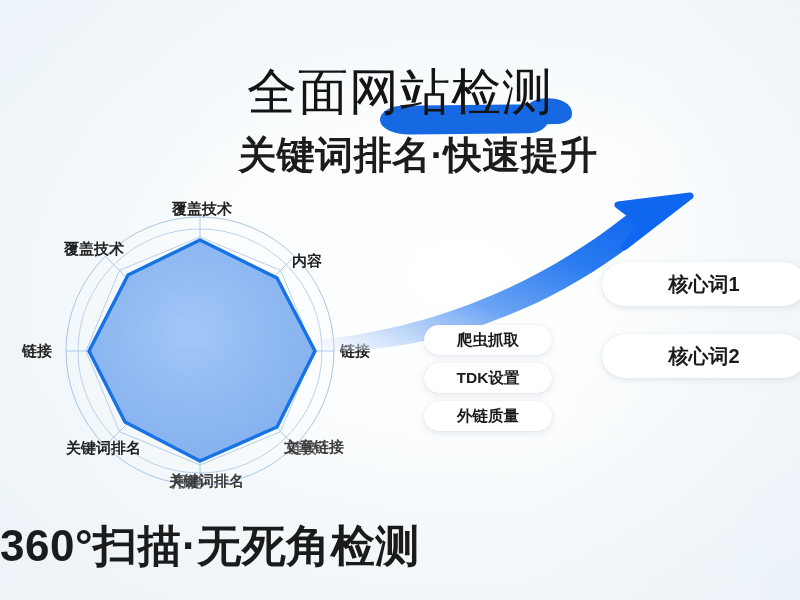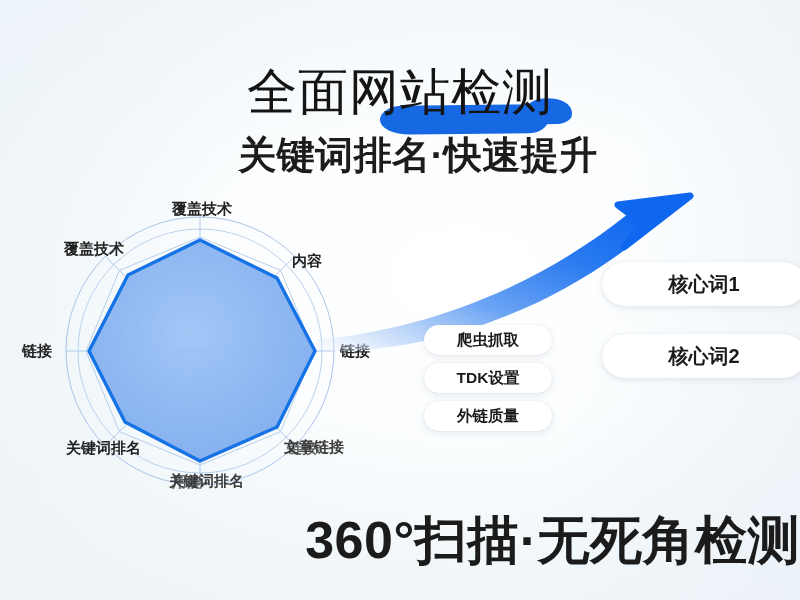--- a/index.html
+++ b/index.html
@@ -85,22 +85,22 @@
     letter-spacing: .5px;
     white-space: nowrap;
     padding-left: 36px;
   }
 
   .footer-line {
     position: absolute;
     left: 0;
     bottom: 24px;
     width: 800px;
-    text-align: right;
-    font-size: 52px;
+    text-align: left;
+    font-size: 44px;
     font-weight: bold;
     color: #1b1b1b;
     letter-spacing: .5px;
     z-index: 6;
     white-space: nowrap;
   }
 
   
   .radar-zone {
     position: absolute;

